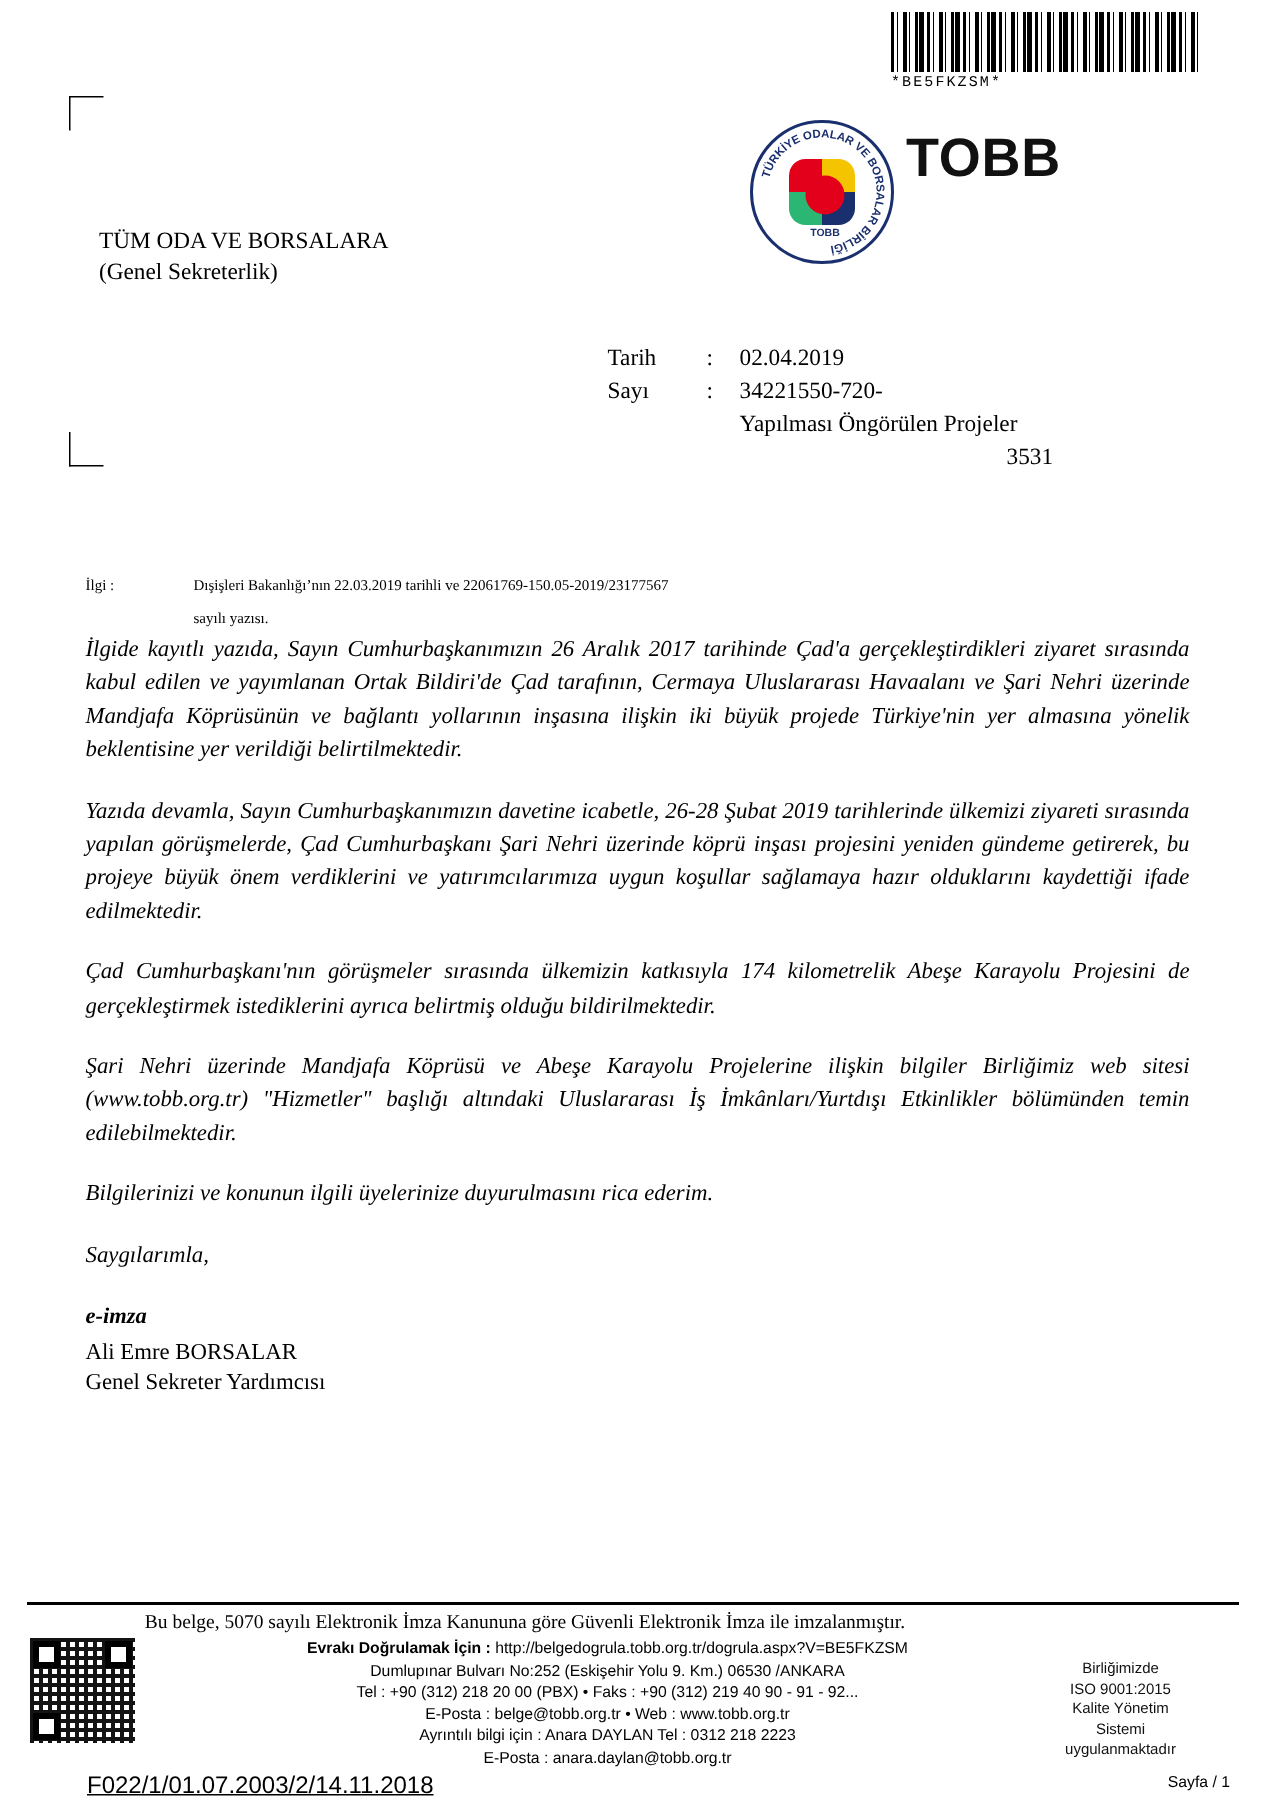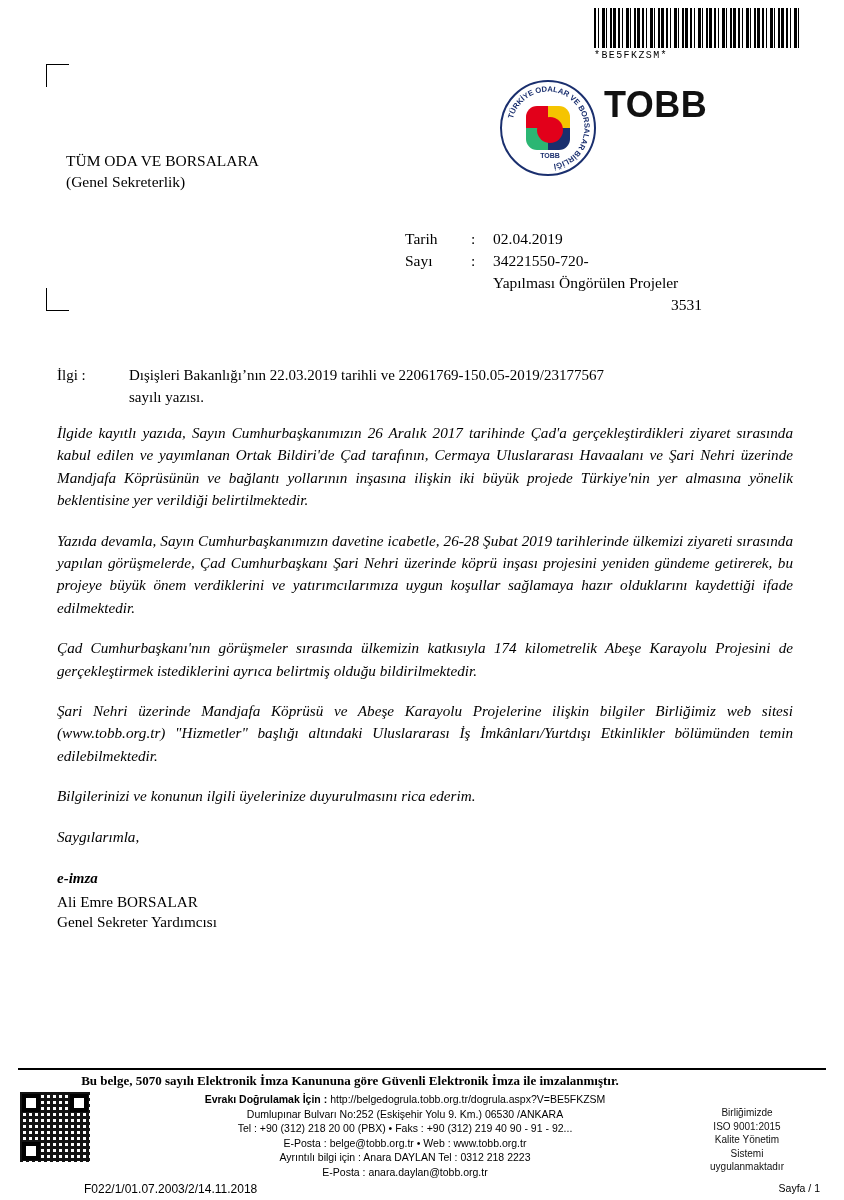--- a/index.html
+++ b/index.html
@@ -153,23 +153,23 @@
     left: 266px;
     top: 22px;
     font-size: 15.5px;
     margin-top: 44px;
   }
 
   
   .ilgi {
     position: absolute;
     left: 57px;
-    top: 364px;
+    top: 380px;
     width: 736px;
-    font-size: 15px;
+    font-size: 10px;
     line-height: 22px;
   }
   .ilgi .ilgi-label {
     position: absolute;
     left: 0; top: 0;
   }
   .ilgi .ilgi-text {
     margin-left: 72px;
   }
   .body {
@@ -209,21 +209,21 @@
     top: 1068px;
     width: 808px;
     border-top: 2px solid #000;
   }
   .footer-note {
     position: absolute;
     left: 0; top: 1073px;
     width: 700px;
     text-align: center;
     font-size: 13px;
-    font-weight: bold;
+    font-weight: normal;
   }
   .footer-center {
     position: absolute;
     left: 140px;
     top: 1092px;
     width: 530px;
     text-align: center;
     font-family: "Liberation Sans", sans-serif;
     font-size: 10.5px;
     line-height: 14.5px;
@@ -262,24 +262,25 @@
     top: 1106px;
     width: 150px;
     text-align: center;
     font-family: "Liberation Sans", sans-serif;
     font-size: 10px;
     line-height: 13.5px;
     color: #111;
   }
   .docid {
     position: absolute;
-    left: 84px;
+    left: 58px;
     top: 1182px;
     font-family: "Liberation Sans", sans-serif;
-    font-size: 12px;
+    font-size: 16px;
+    text-decoration: underline;
   }
   .pageno {
     position: absolute;
     right: 24px;
     top: 1182px;
     font-family: "Liberation Sans", sans-serif;
     font-size: 10.5px;
   }
 </style>
 </head>

